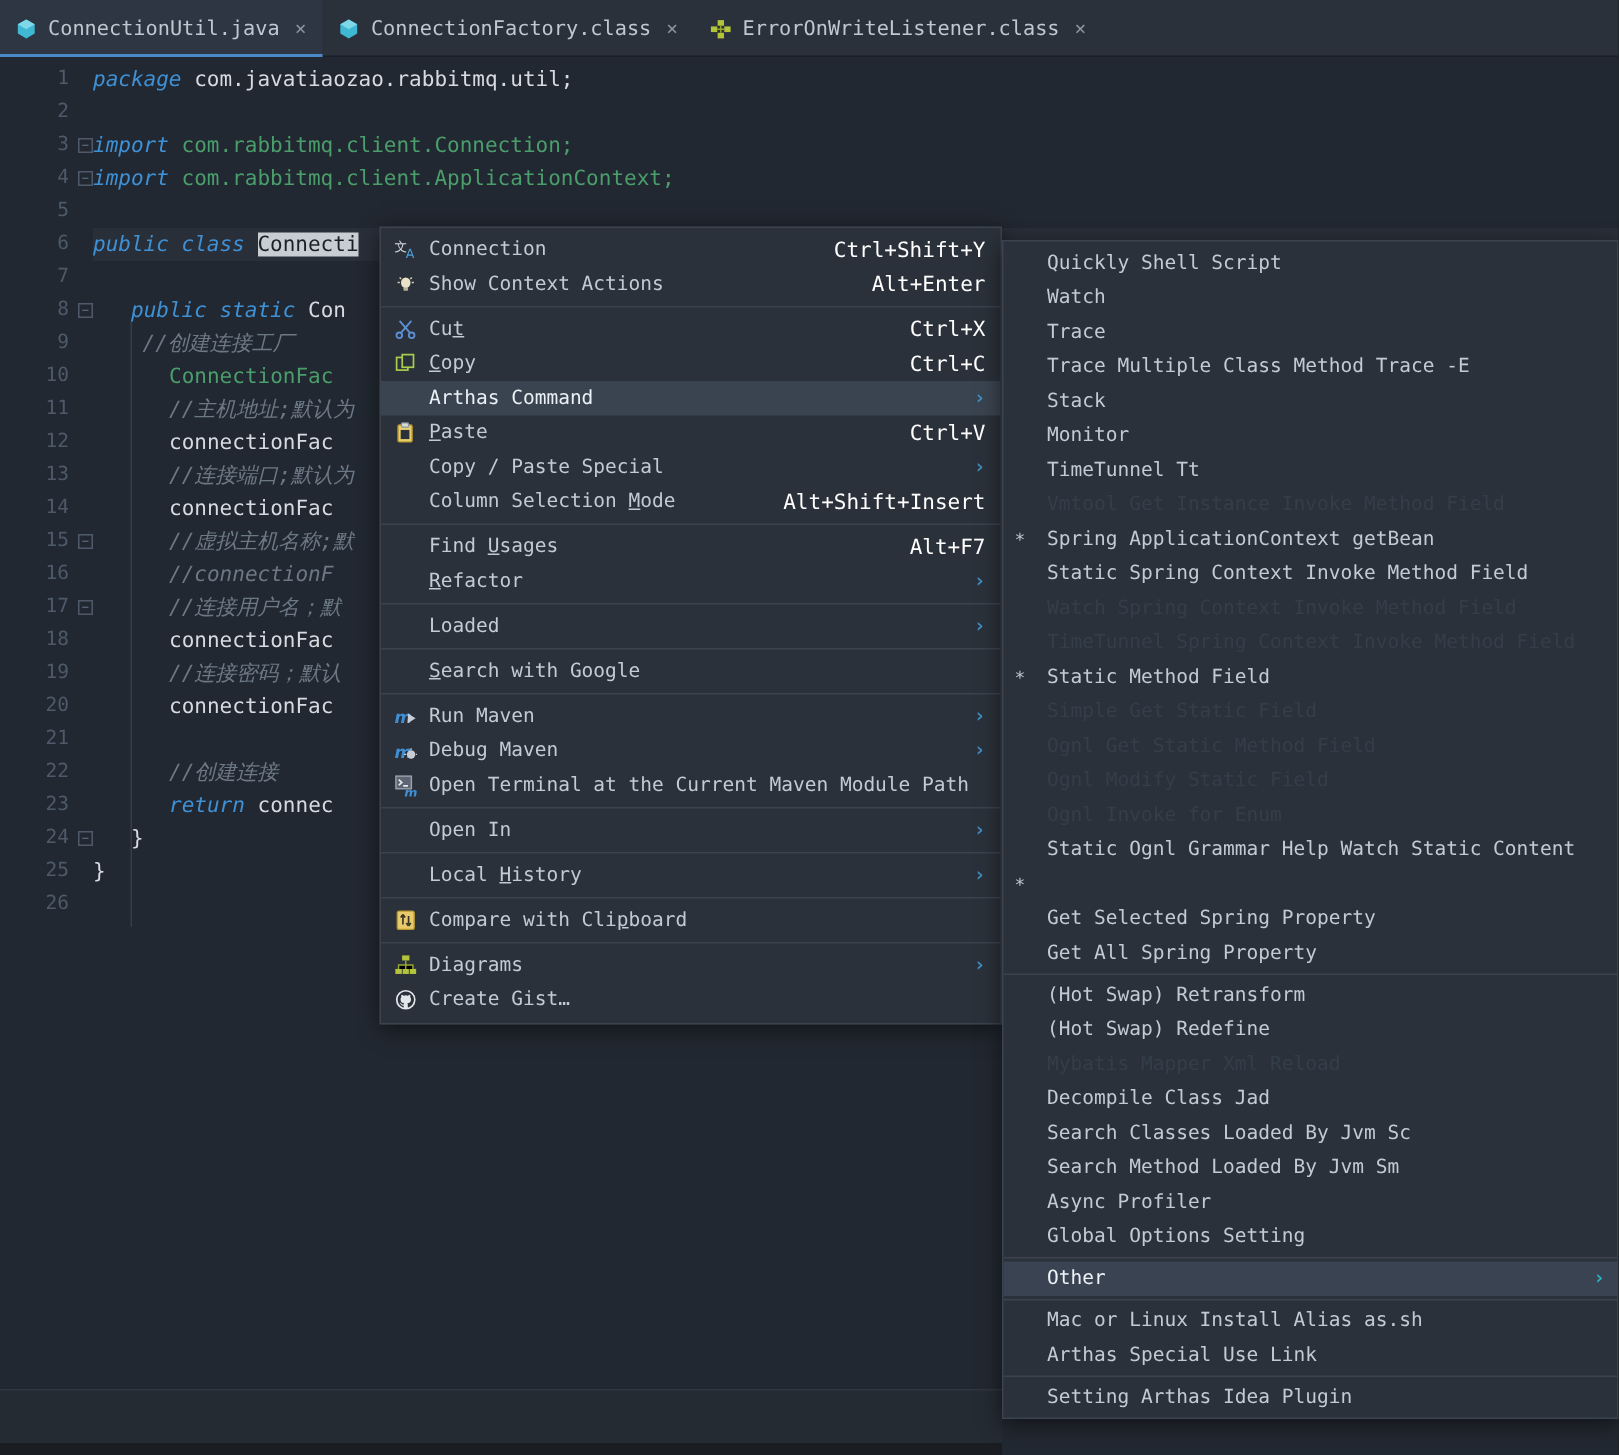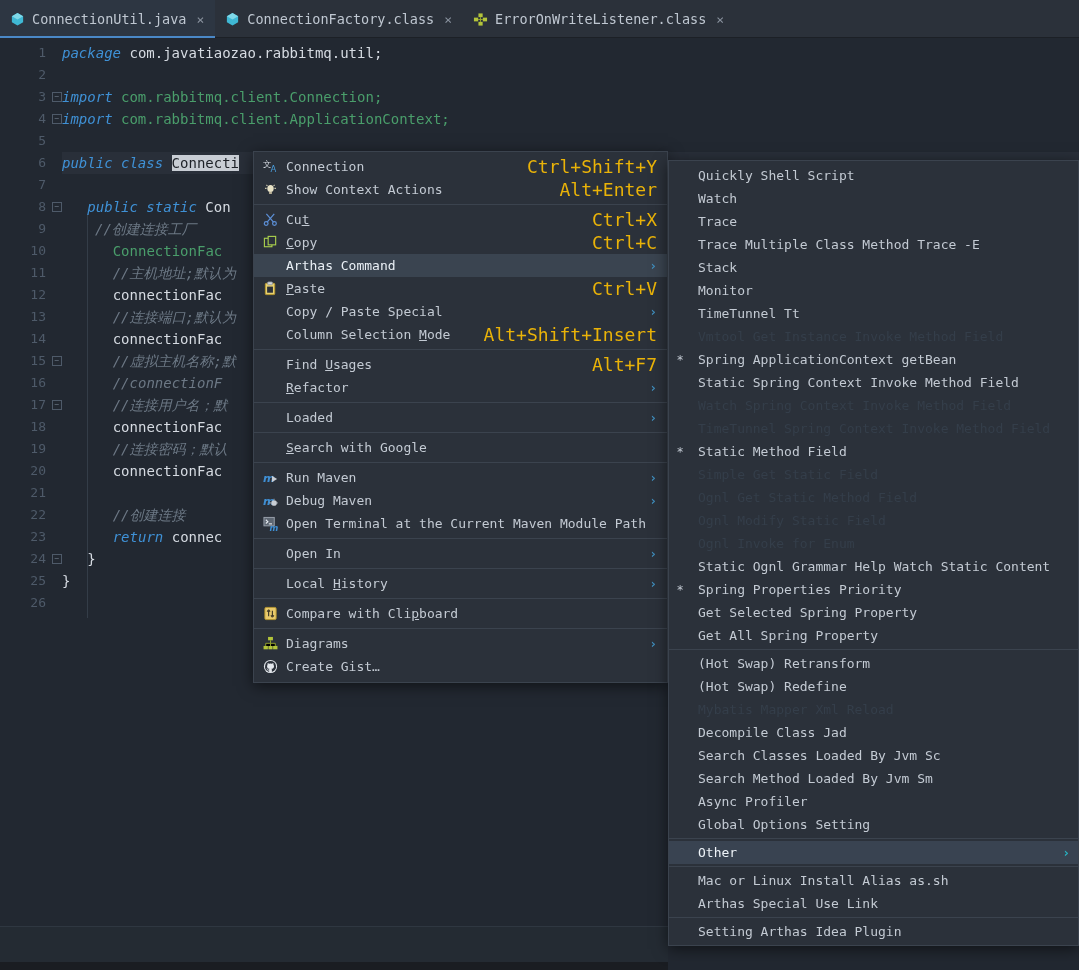--- a/index.html
+++ b/index.html
@@ -67,21 +67,21 @@
     padding: 3px 0 4px 0; z-index: 40;
   }
   .ctxmenu .mrow {
     position: relative; display: flex; align-items: center;
     height: 23px; padding: 0 10px 0 6px; font-size: 13px; color: #c3cad3;
     white-space: nowrap; cursor: default;
   }
   .ctxmenu .mrow.hl { background: #3a4450; color: #eaf0f6; }
   .mrow .mico { width: 20px; flex: 0 0 20px; display: flex; align-items: center; justify-content: center; }
   .mrow .mlabel { flex: 1 1 auto; padding-left: 6px; }
-  .mrow .mkey { color: #eab308; font-size: 18px; padding-left: 18px; }
+  .mrow .mkey { color: #ffffff; font-size: 14px; padding-left: 18px; }
   .mrow .marrow { color: #3f8fbf; font-size: 13px; font-weight: bold; padding-left: 10px; }
   .msep { height: 1px; background: #3b434e; margin: 3px 0; }
   u { text-decoration: underline; }
 
   
   .submenu {
     position: absolute; left: 668px; top: 160px; width: 411px;
     background: #2b313a; border: 1px solid #3b434e;
     box-shadow: 0 3px 14px rgba(0,0,0,.55);
     padding: 3px 0 2px 0; z-index: 45; overflow: hidden;
@@ -443,21 +443,20 @@
       <div class="srow dis">
         <span class="star"></span>
         <span class="srow-label">Ognl Invoke for Enum</span>
       </div>
       <div class="srow">
         <span class="star"></span>
         <span class="srow-label">Static Ognl Grammar Help Watch Static Content</span>
       </div>
       <div class="srow">
         <span class="star">*</span>
-        <span class="srow-label">Spring Properties Priority</span>
       </div>
       <div class="srow">
         <span class="star"></span>
         <span class="srow-label">Get Selected Spring Property</span>
       </div>
       <div class="srow">
         <span class="star"></span>
         <span class="srow-label">Get All Spring Property</span>
       </div>
       <div class="ssep"></div>

